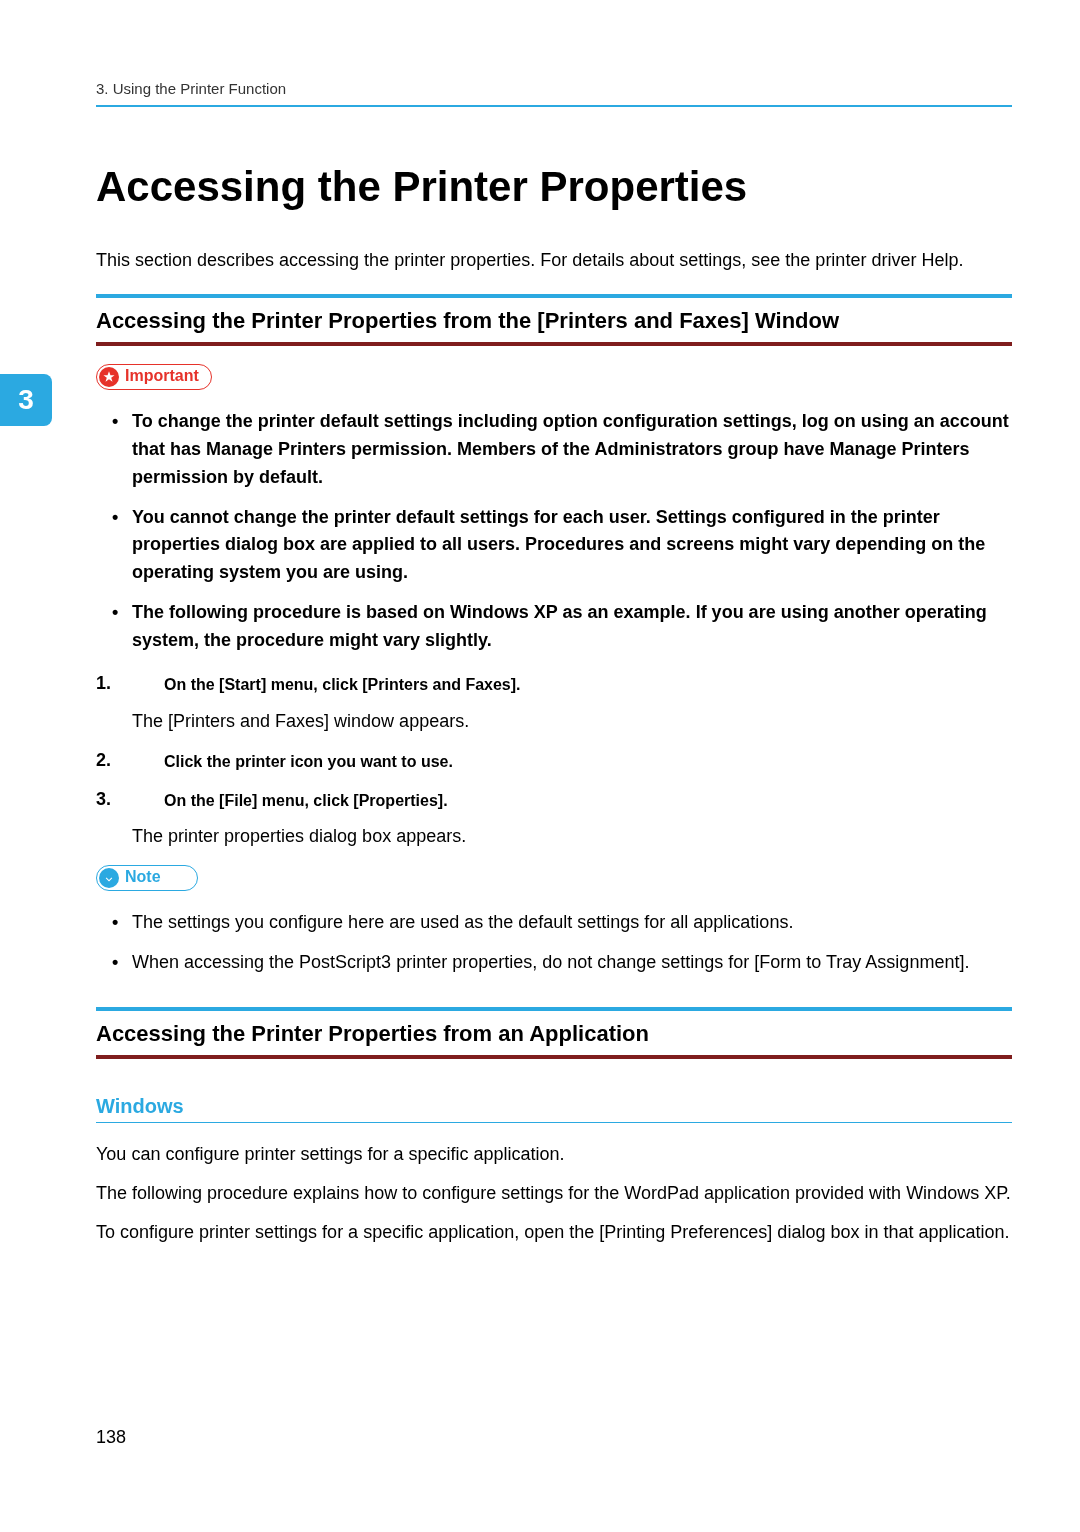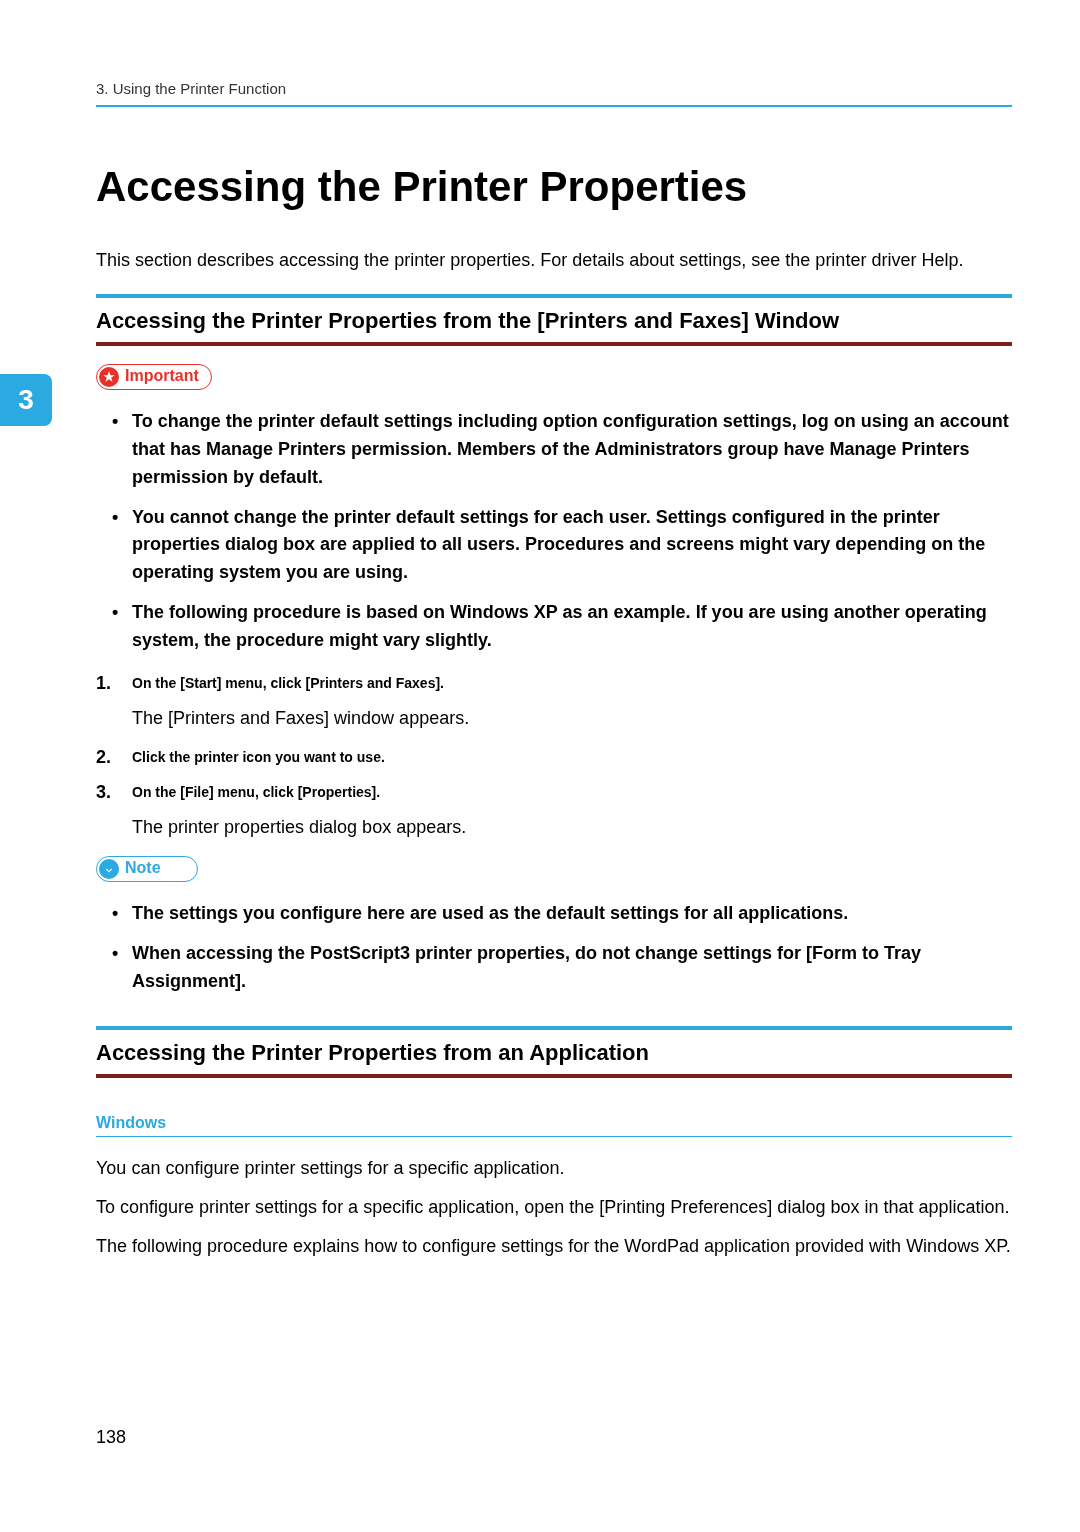--- a/index.html
+++ b/index.html
@@ -95,21 +95,21 @@
       margin-bottom: 12px;
     }
     ul.bullets > li::before {
       content: "•";
       position: absolute;
       left: 16px;
       top: 0;
       font-weight: bold;
     }
     ul.bullets.regular > li {
-      font-weight: bold;
+      font-weight: normal;
     }
     ol.steps {
       list-style: none;
       counter-reset: step;
       margin-bottom: 14px;
     }
     ol.steps > li {
       position: relative;
       counter-increment: step;
       padding-left: 36px;
@@ -117,33 +117,34 @@
     }
     ol.steps > li::before {
       content: counter(step) ".";
       position: absolute;
       left: 0;
       top: 0;
       font-weight: bold;
       font-size: 18px;
     }
     .step-title {
-      font-size: 14px;
-      font-weight: bold;
-      line-height: 1.55;
+      font-size: 16px;
+      font-weight: bold;
+      line-height: 1.55;
+      margin-left: 32px;
     }
     .step-desc {
       font-size: 18px;
       line-height: 1.55;
       margin-top: 10px;
     }
     .subsection-heading {
       color: #2ba9e1;
       font-weight: bold;
-      font-size: 16px;
+      font-size: 20px;
       border-bottom: 1px solid #2ba9e1;
       padding-bottom: 4px;
       margin-top: 36px;
       margin-bottom: 18px;
     }
     .body-text {
       font-size: 18px;
       line-height: 1.5;
       margin-bottom: 12px;
     }
@@ -224,17 +225,17 @@
   <ul class="bullets regular">
     <li>The settings you configure here are used as the default settings for all applications.</li>
     <li>When accessing the PostScript3 printer properties, do not change settings for [Form to Tray Assignment].</li>
   </ul>
 
   <h2 class="section-heading" style="margin-top:30px;">Accessing the Printer Properties from an Application</h2>
 
   <h3 class="subsection-heading">Windows</h3>
 
   <p class="body-text">You can configure printer settings for a specific application.</p>
+  <p class="body-text">The following procedure explains how to configure settings for the WordPad application provided with Windows XP.</p>
   <p class="body-text">To configure printer settings for a specific application, open the [Printing Preferences] dialog box in that application.</p>
-  <p class="body-text">The following procedure explains how to configure settings for the WordPad application provided with Windows XP.</p>
 </div>
 
 <div class="page-number">138</div>
 
 </body></html>

